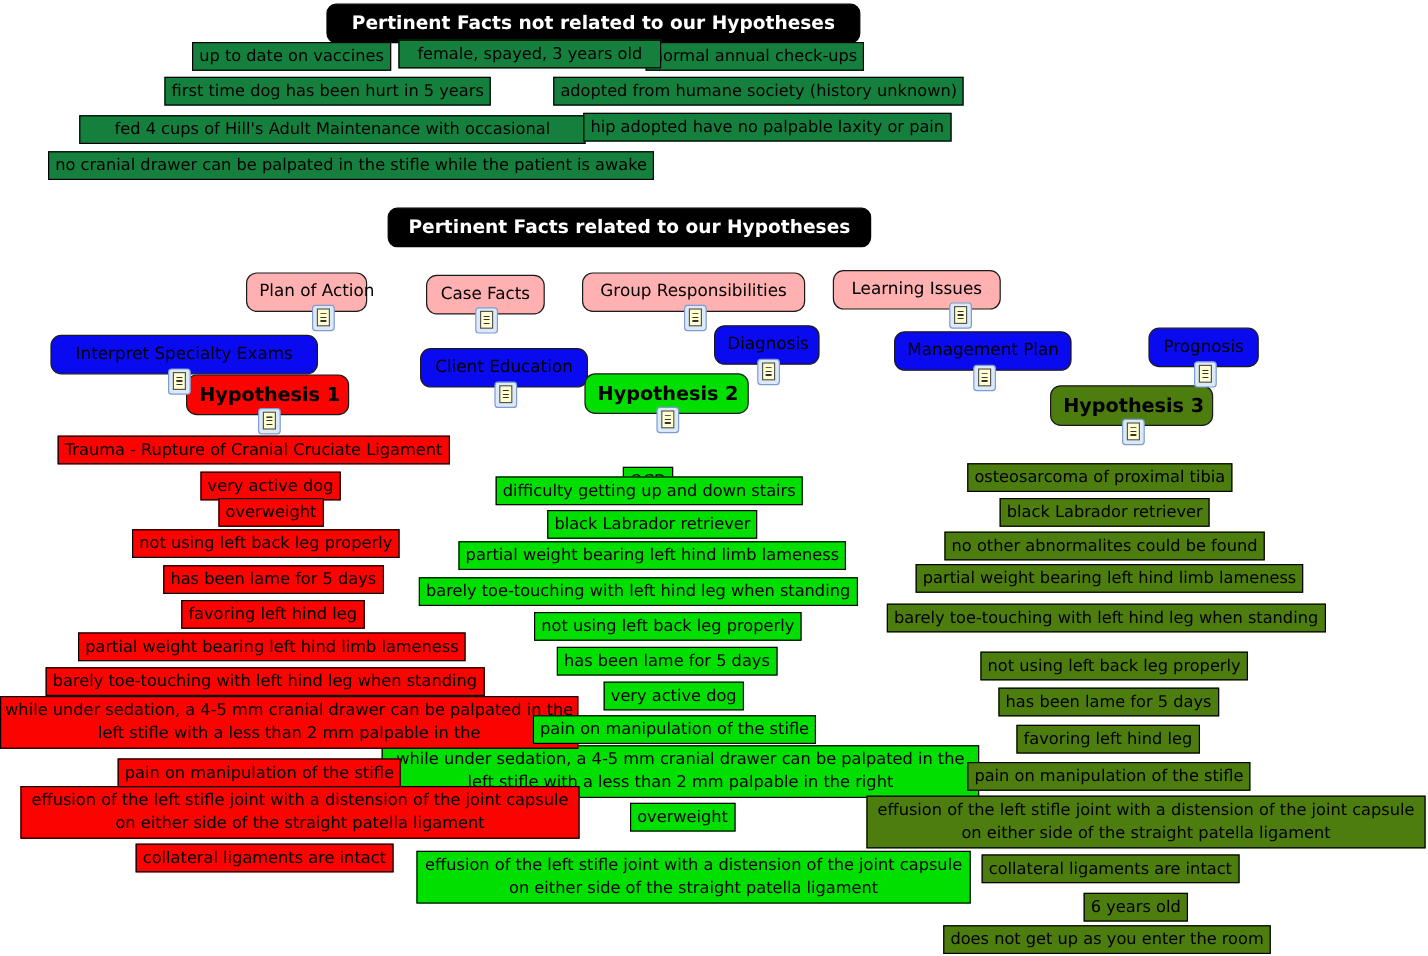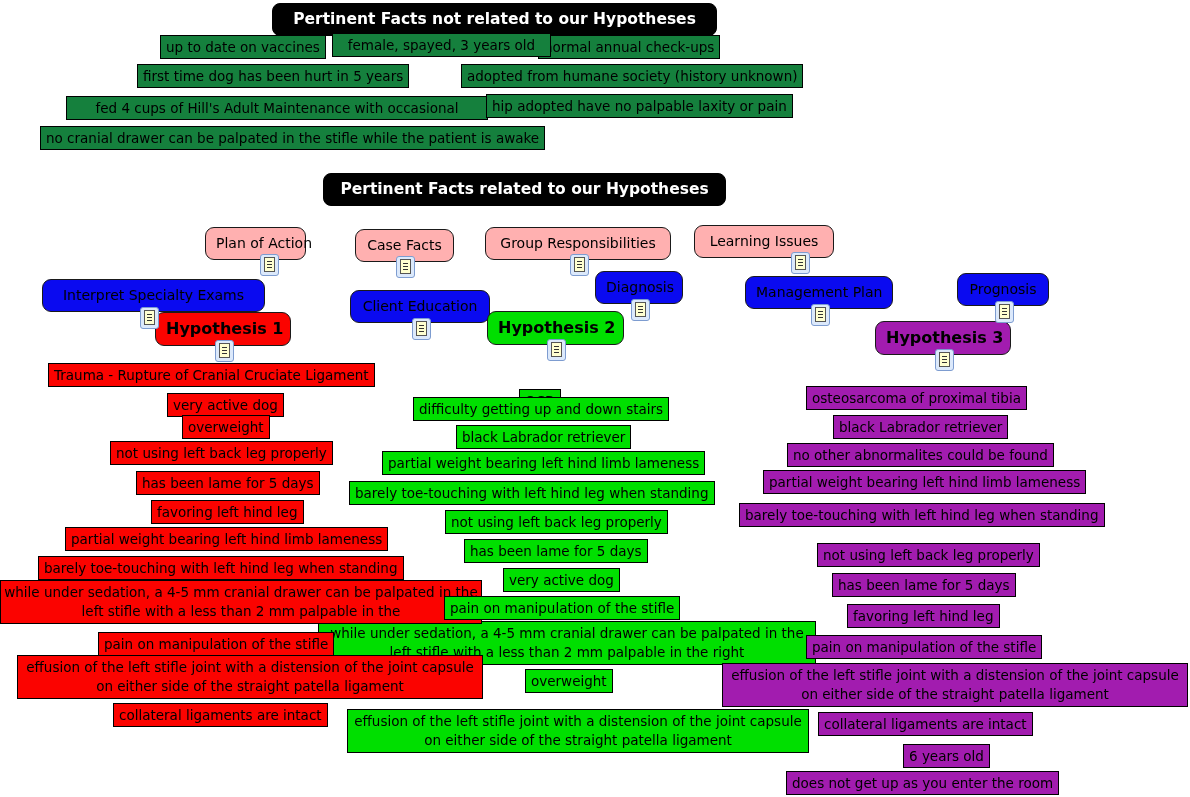--- a/index.html
+++ b/index.html
@@ -49,21 +49,21 @@
   .hyp-head {
     border-radius:9px;
     border:1px solid #1a1a1a;
     font-size:16px;
     font-weight:bold;
     padding:5px 10px;
     z-index:3;
   }
   .fact-red     { background:#FB0300; }
   .fact-green   { background:#00DF00; }
-  .fact-magenta { background:#a21caf; }
+  .fact-magenta { background:#4d7c0f; }
   .doc-icon {
     position:absolute;
     width:17px; height:20px;
     background:#dce9fb;
     border:1px solid #7d9cd0;
     border-radius:3px;
     z-index:6;
   }
   .doc-icon::before {
     content:"";

